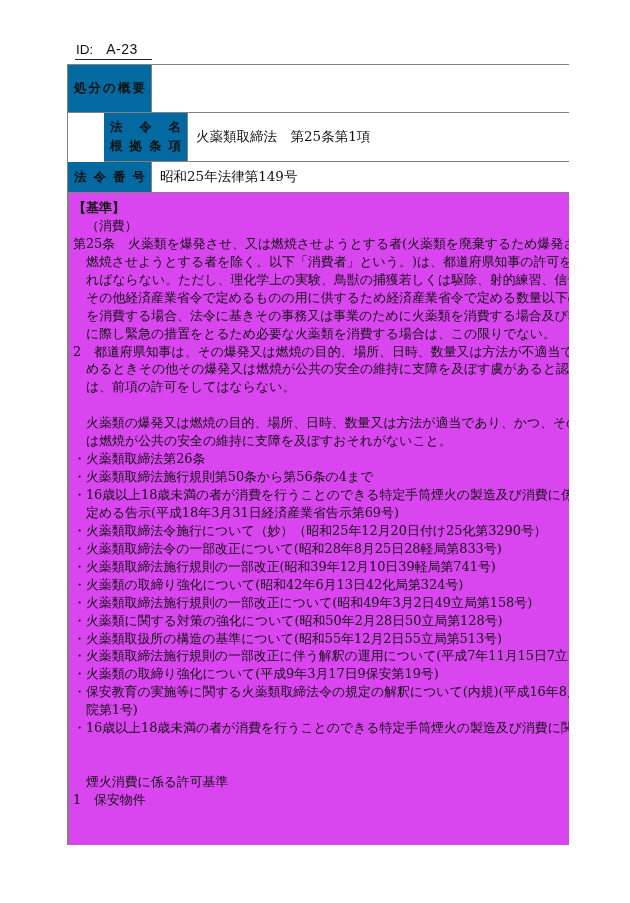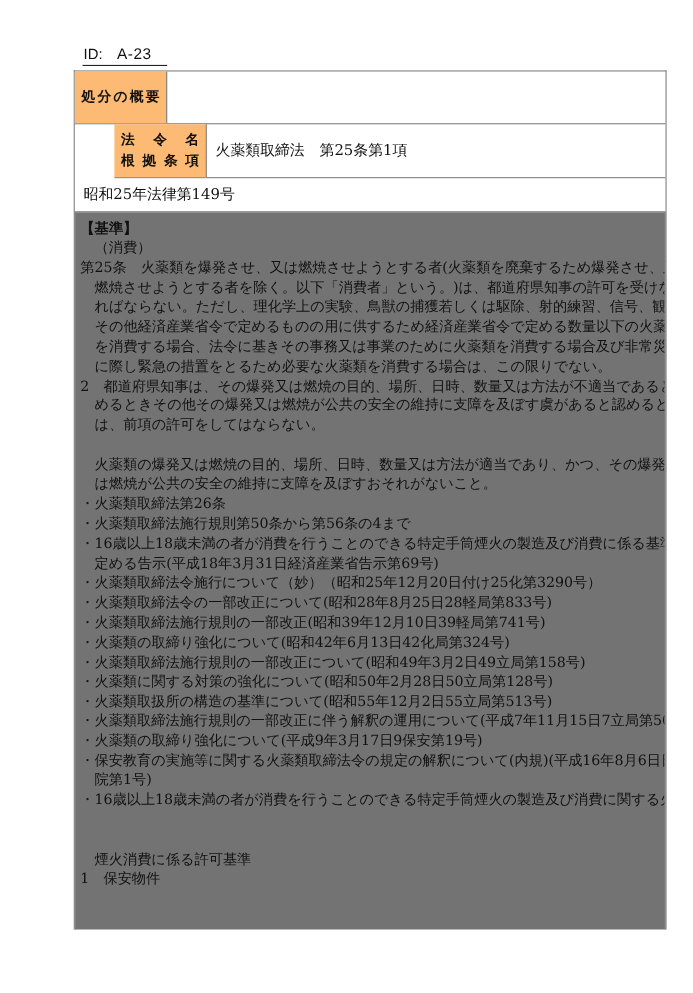--- a/index.html
+++ b/index.html
@@ -3,21 +3,21 @@
 <meta charset="utf-8">
 <style>
   * { margin:0; padding:0; box-sizing:border-box; }
   html, body { background:#ffffff; }
   body {
     width:630px; height:903px;
     font-family:"DejaVu Serif","Liberation Serif",serif;
     color:#111111;
     position:relative;
   }
-  .page { position:relative; width:630px; height:903px; background:#ffffff; overflow:hidden; }
+  .page { position:relative; width:569px; height:903px; background:#ffffff; overflow:hidden; }
 
   
   .id-line {
     position:absolute; left:75px; top:41px;
     display:inline-flex; align-items:baseline; gap:13px;
     border-bottom:1.6px solid #222222;
     padding:0 14px 2px 1px;
     font-family:"Liberation Sans",sans-serif;
     font-size:13.5px; color:#111;
   }
@@ -29,21 +29,21 @@
     border-top:1px solid #828282;
     border-left:1px solid #828282;
     border-right:1px solid #828282;
     background:#ffffff;
   }
   .trow { display:flex; border-bottom:1px solid #828282; }
   .trow.r1 { height:48px; }
   .trow.r2 { height:49px;margin-left:36px; }
   .trow.r3 { height:31px; }
   .label-cell {
-    width:84px; background:#fdba74;
+    width:84px; background:#0369a1;
     border-right:1px solid #828282;
     display:flex; flex-direction:column; justify-content:center;
     padding:0 6px;
   }
   .label-cell .lbl {
     font-family:"Liberation Sans",sans-serif;
     font-weight:bold; font-size:12.5px; line-height:19px; color:#111;
     text-align:justify; text-align-last:justify;
   }
   .value-cell {
@@ -53,21 +53,21 @@
     white-space:pre;
   }
 
   
   .body-cell {
     border-left:1px solid #828282;
     border-right:1px solid #828282;
     height:652px;
     padding:6px 6px 0 4px;
     overflow:hidden;
-    background:#737373;
+    background:#d946ef;
   }
   .line {
     font-size:12.9px;
     line-height:17.95px; height:17.95px;
     white-space:pre;
     color:#111;
   }
   .ind1 { padding-left:13px; }
   .hd {
     font-family:"Liberation Sans",sans-serif;
@@ -94,20 +94,23 @@
 
     <div class="trow r2">
       <div class="label-cell">
         <div class="lbl">法 令 名</div>
         <div class="lbl">根 拠 条 項</div>
       </div>
       <div class="value-cell">火薬類取締法　第25条第1項</div>
     </div>
 
     <div class="trow r3">
+      <div class="label-cell">
+        <div class="lbl">法 令 番 号</div>
+      </div>
       <div class="value-cell">昭和25年法律第149号</div>
     </div>
 
     <div class="body-cell">
       <div>
           <div class="line hd">【基準】</div>
           <div class="line ind1">（消費）</div>
           <div class="line">第25条　火薬類を爆発させ、又は燃焼させようとする者(火薬類を廃棄するため爆発させ、又は</div>
           <div class="line ind1">燃焼させようとする者を除く。以下「消費者」という。)は、都道府県知事の許可を受けなけ</div>
           <div class="line ind1">ればならない。ただし、理化学上の実験、鳥獣の捕獲若しくは駆除、射的練習、信号、観賞</div>

